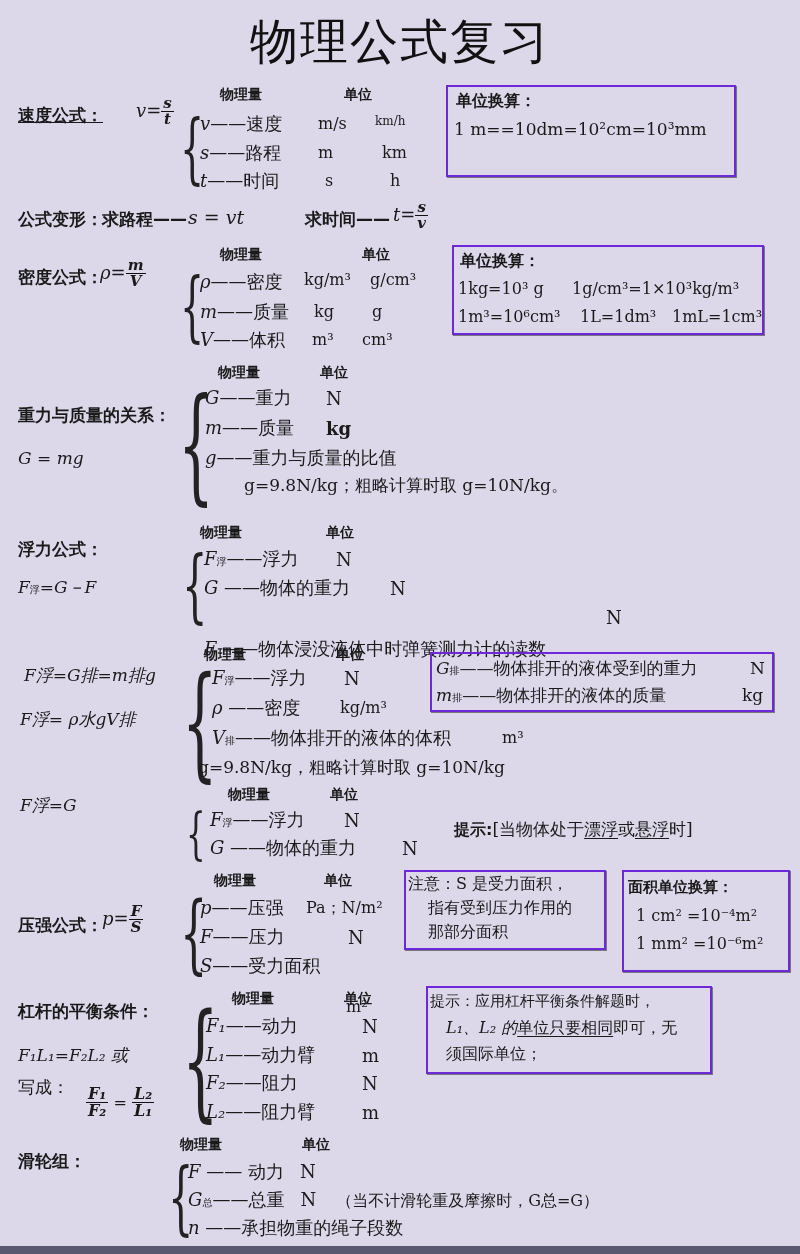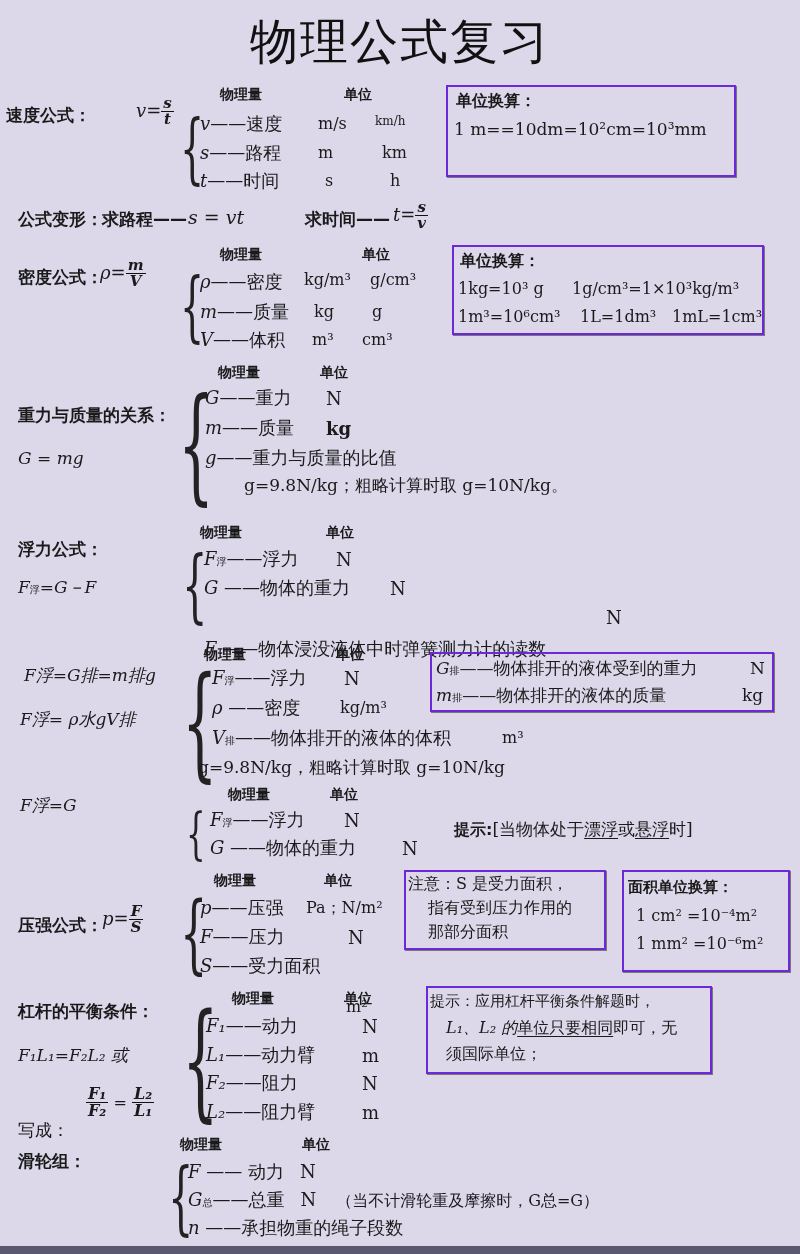--- a/index.html
+++ b/index.html
@@ -19,21 +19,21 @@
   .frac .n { display:block; border-bottom:1.5px solid #111; padding:0 2px; }
   .frac .d { display:block; padding:0 2px; }
   .u { text-decoration:underline; text-underline-offset:3px; }
   .bottom-line { left:0; width:800px; top:1246px; height:8px; background:#5a5870; }
 </style>
 </head>
 <body>
 
 <div class="abs title">物理公式复习</div>
 
-<div class="abs lbl" style="left:6px;top:104px;">速度公式：</div>
+<div class="abs lbl" style="left:18px;top:104px;text-decoration:underline;">速度公式：</div>
 <div class="abs txt it" style="left:136px;top:96px;">
   <span>v=</span><span class="frac" style="font-size:15px;"><span class="n">s</span><span class="d">t</span></span>
 </div>
 <div class="abs hdr" style="left:220px;top:86px;">物理量</div>
 <div class="abs hdr" style="left:344px;top:86px;">单位</div>
 <div class="abs brace" style="left:180px;top:110px;font-size:76px;transform:scaleX(0.5);">{</div>
 <div class="abs txt" style="left:200px;top:112px;">
   <span class="it">v</span><span>——速度</span>
 </div>
 <div class="abs txt" style="left:318px;top:114px;font-size:16px;">m/s</div>
@@ -166,21 +166,21 @@
 <div class="abs box" style="left:622px;top:870px;width:164px;height:98px;">
   <div class="abs lbl" style="left:4px;top:6px;font-size:15px;">面积单位换算：</div>
   <div class="abs txt" style="left:12px;top:34px;font-size:16px;">1 cm²  =10⁻⁴m²</div>
   <div class="abs txt" style="left:12px;top:62px;font-size:16px;">1 mm²  =10⁻⁶m²</div>
 </div>
 
 <div class="abs lbl" style="left:18px;top:1000px;">杠杆的平衡条件：</div>
 <div class="abs hdr" style="left:232px;top:990px;">物理量</div>
 <div class="abs hdr" style="left:344px;top:990px;">单位</div>
 <div class="abs txt it" style="left:18px;top:1044px;font-size:17px;">F₁L₁=F₂L₂ 或</div>
-<div class="abs txt" style="left:18px;top:1119px;font-size:17px;">写成：</div>
+<div class="abs txt" style="left:18px;top:1076px;font-size:17px;">写成：</div>
 <div class="abs" style="left:86px;top:1086px;font-family:'DejaVu Serif',serif;font-size:16px;">
   <span class="frac"><span class="n">F₁</span><span class="d">F₂</span></span>
   <span style="vertical-align:middle;">=</span>
   <span class="frac"><span class="n">L₂</span><span class="d">L₁</span></span>
 </div>
 <div class="abs brace" style="left:182px;top:996px;font-size:128px;transform:scaleX(0.45);">{</div>
 <div class="abs txt" style="left:206px;top:1014px;"><span class="it">F₁</span><span>——动力</span></div>
 <div class="abs txt" style="left:362px;top:1016px;">N</div>
 <div class="abs txt" style="left:206px;top:1043px;"><span class="it">L₁</span><span>——动力臂</span></div>
 <div class="abs txt" style="left:362px;top:1045px;">m</div>

